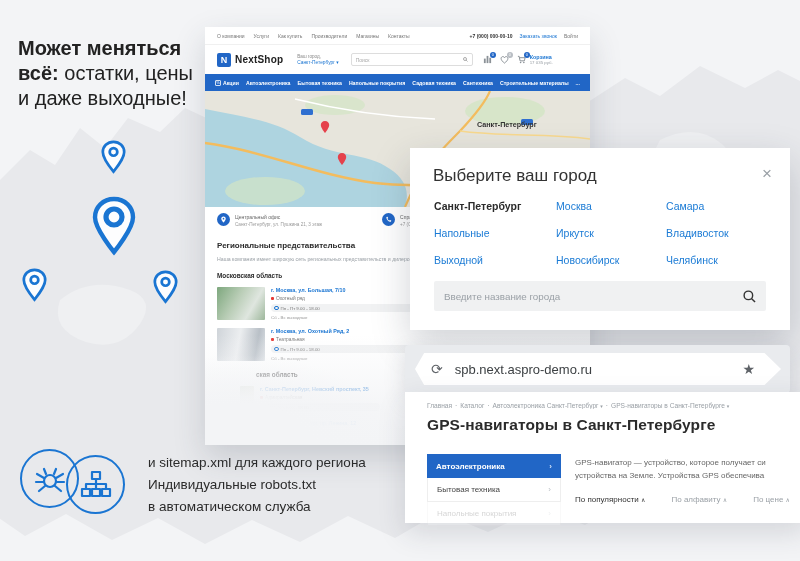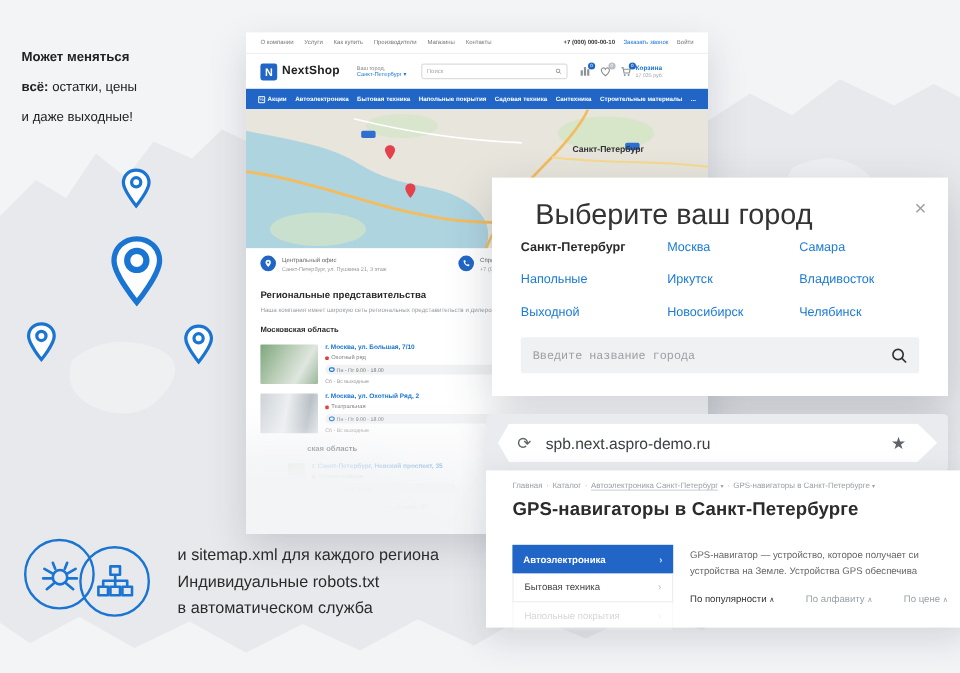--- a/index.html
+++ b/index.html
@@ -7,21 +7,21 @@
   body { font-family:"Liberation Sans","DejaVu Sans",sans-serif; background:#f3f4f6; position:relative; color:#333; }
   .abs { position:absolute; }
 
   
   #bg-map { position:absolute; left:0; top:0; z-index:0; }
 
   
   .geo-pin { position:absolute; z-index:2; }
 
   
-  #tagline { left:18px; top:36px; z-index:3; font-size:11px; line-height:25px; color:#222; }
+  #tagline { left:18px; top:36px; z-index:3; font-size:20px; line-height:25px; color:#222; }
   #tagline b { font-weight:bold; }
 
   
   #site-card { left:205px; top:27px; width:385px; height:418px; background:#fff; z-index:4;
                box-shadow:0 12px 30px rgba(50,60,80,.18); font-size:5px; }
   #site-topbar { position:absolute; left:0; top:0; width:100%; height:18px; border-bottom:1px solid #f0f0f0;
                  display:flex; align-items:center; padding:0 12px; color:#777; }
   #site-topbar .tlink { margin-right:9px; }
   #site-topbar .right { margin-left:auto; display:flex; align-items:center; gap:7px; }
   #site-topbar .phone { color:#333; font-weight:bold; }
@@ -74,28 +74,28 @@
   .clock { width:4.5px; height:4.5px; border:1px solid #1a75d2; border-radius:50%; }
   .office .closed { margin-top:3px; color:#999; font-size:4.4px; }
   #more-office { position:absolute; left:105px; top:393px; color:#1a75d2; font-size:5.4px; display:flex; gap:2px; align-items:center; }
   #site-fade { position:absolute; left:0; right:0; bottom:0; height:110px; pointer-events:none;
     background:linear-gradient(to bottom, rgba(243,244,246,0) 0%, rgba(243,244,246,.85) 65%, #f3f4f6 100%),
                radial-gradient(ellipse 220px 120px at 8% 100%, #f3f4f6 35%, rgba(243,244,246,0) 75%); }
 
   
   #city-modal { left:410px; top:148px; width:380px; height:182px; background:#fff; z-index:6;
                 box-shadow:0 14px 36px rgba(40,50,70,.22); }
-  #city-modal .mtitle { position:absolute; left:36px; top:18px; font-size:24px; color:#333; }
+  #city-modal .mtitle { position:absolute; left:23px; top:18px; font-size:17px; color:#333; }
   #modal-close { position:absolute; right:18px; top:16px; font-size:17px; color:#9aa0a6; cursor:pointer; }
   .city-cell { position:absolute; font-size:10.5px; color:#1b7bd5; }
   .city-cell.sel { color:#2b2b2b; font-weight:bold; }
   #modal-search { position:absolute; left:24px; top:133px; width:332px; height:30px; background:#f0f1f2;
                   border-radius:2px; display:flex; align-items:center; padding:0 10px; }
   #modal-search input { flex:1; border:none; background:transparent; outline:none; font-size:9.8px; color:#555;
-                        font-family:Liberation Mono, monospace; }
+                        font-family:Liberation Sans, sans-serif; }
   #modal-search input::placeholder { color:#9aa0a6; }
 
   
   #url-bar { left:405px; top:345px; width:385px; height:48px; background:#e9ebee; border-radius:4px; z-index:6;
              box-shadow:0 8px 22px rgba(40,50,70,.15); }
   #url-pill { position:absolute; left:10px; top:8px; width:366px; height:32px; background:#fff;
               clip-path:polygon(0 50%, 2.5% 0, 95.5% 0, 100% 50%, 95.5% 100%, 2.5% 100%);
               display:flex; align-items:center; padding:0 26px 0 16px; }
   #url-pill .refresh { font-size:14px; color:#5f6368; margin-right:12px; }
   #url-pill .url { font-size:13px; color:#3c4043; flex:1; }

